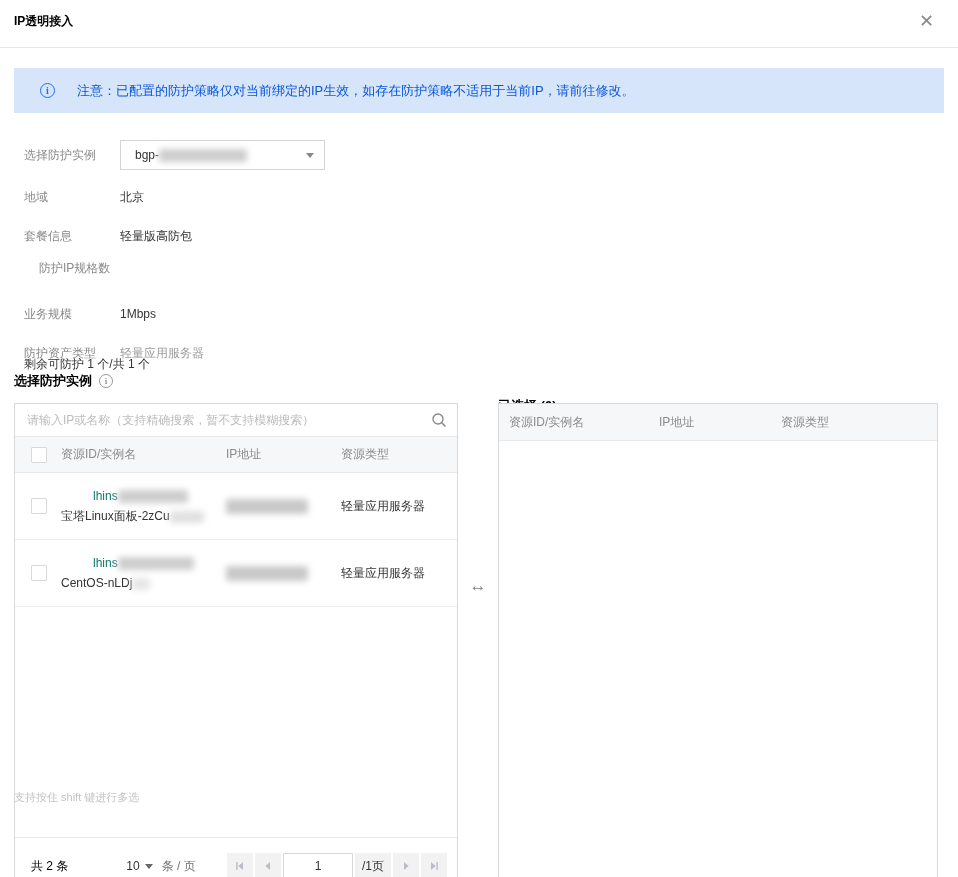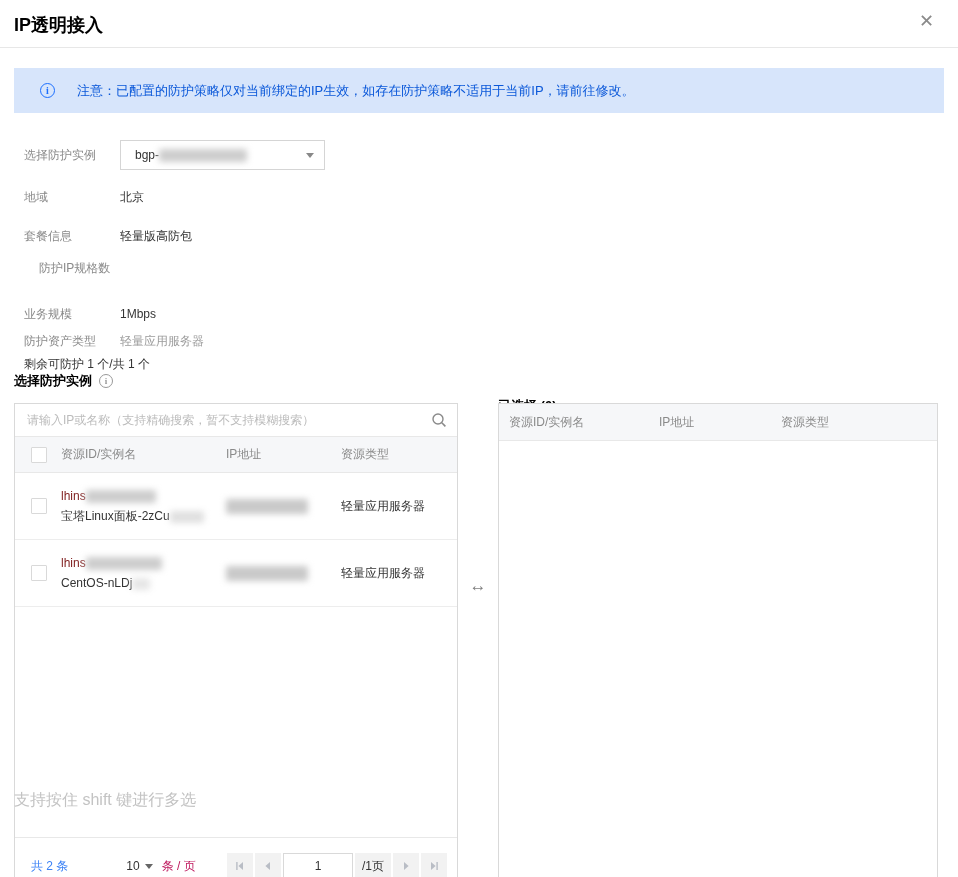--- a/index.html
+++ b/index.html
@@ -1,20 +1,20 @@
 <!DOCTYPE html>
 <html><head>
 <meta charset="utf-8">
 <style>
   * { margin:0; padding:0; box-sizing:border-box; }
   html,body { background:#fff; }
   body { font-family:"Liberation Sans","DejaVu Sans",sans-serif; }
   .dialog { position:relative; width:958px; height:877px; background:#fff; overflow:hidden; }
 
-  .dlg-title { position:absolute; left:14px; top:13px; font-size:18px; font-weight:bold; color:#000; }
+  .dlg-title { position:absolute; left:14px; top:13px; font-size:12px; font-weight:bold; color:#000; }
   .dlg-close { position:absolute; right:24px; top:10px; font-size:18px; color:#8a8a8a; cursor:pointer; line-height:22px; }
   .dlg-divider { position:absolute; left:0; top:47px; width:958px; border-top:1px solid #e7e7e7; }
 
   .banner { position:absolute; left:14px; top:68px; width:930px; height:45px; background:#d7e5fb; display:flex; align-items:center; padding-left:26px; }
   .banner-icon { width:15px; height:15px; border:1px solid #1a6eff; border-radius:50%; color:#1a6eff; font-size:10px; font-weight:bold; font-family:"Liberation Serif","DejaVu Serif",serif; display:flex; align-items:center; justify-content:center; flex:0 0 15px; }
   .banner-text { margin-left:22px; font-size:13px; color:#0b58d9; }
 
   .form-row { position:absolute; left:24px; height:30px; display:flex; align-items:center; font-size:12px; }
   .form-label { width:96px; color:#8a8a8a; flex:0 0 96px; }
   .form-value { color:#333; }
@@ -44,38 +44,38 @@
   .cb-cell { width:46px; flex:0 0 46px; display:flex; align-items:center; padding-left:16px; }
   .checkbox { width:16px; height:16px; border:1px solid #d9d9d9; background:#fff; border-radius:1px; cursor:pointer; }
   .lc1 { width:165px; flex:0 0 165px; }
   .lc2 { width:115px; flex:0 0 115px; }
   .lc3 { flex:1; }
   .rc1 { width:150px; flex:0 0 150px; }
   .rc2 { width:122px; flex:0 0 122px; }
   .rc3 { flex:1; }
 
   .trow { display:flex; align-items:center; height:67px; border-bottom:1px solid #ededed; font-size:12px; cursor:pointer; }
-  .res-id { color:#7f1d1d; line-height:20px; white-space:nowrap; }
+  .res-id { color:#0f766e; line-height:20px; white-space:nowrap;margin-left:32px; }
   .res-name { color:#333; line-height:20px; white-space:nowrap; }
   .res-type { color:#333; }
 
   .pager-bar { position:absolute; left:0; right:0; bottom:0; height:57px; border-top:1px solid #e8e8e8; display:flex; align-items:center; padding:0 10px 0 16px; font-size:12px; }
-  .total-text { color:#3b82f6;text-align:right; }
+  .total-text { color:#000000;text-align:right; }
   .size-group { display:flex; align-items:center; margin-left:58px; cursor:pointer; }
   .size-value { color:#333; }
   .size-caret { width:0; height:0; border-left:4px solid transparent; border-right:4px solid transparent; border-top:5px solid #666; margin-left:5px; }
-  .size-unit { color:#be185d; margin-left:9px; }
+  .size-unit { color:#737373; margin-left:9px; }
   .pager { display:flex; align-items:center; gap:2px; margin-left:auto; }
   .pg-btn { width:26px; height:26px; background:#f2f2f2; display:flex; align-items:center; justify-content:center; cursor:pointer; }
   .pg-input { width:70px; height:26px; border:1px solid #d9d9d9; background:#fff; text-align:center; font-size:12px; color:#333; outline:none; font-family:inherit; }
   .pg-pages { width:36px; height:26px; background:#f2f2f2; display:flex; align-items:center; justify-content:center; color:#333; }
 
   .transfer-arrow { position:absolute; left:466px; top:576px; width:24px; text-align:center; font-size:17px; color:#808080; }
 
-  .footer-hint { position:absolute; left:14px; top:790px; font-size:16px; color:#c3c3c3; }
+  .footer-hint { position:absolute; left:14px; top:790px; font-size:11px; color:#c3c3c3; }
 </style>
 </head>
 <body>
 
 <div class="dialog">
 
   <div class="dlg-title">IP透明接入</div>
   <div class="dlg-close">✕</div>
   <div class="dlg-divider"></div>
 
@@ -106,21 +106,21 @@
   <div class="form-row" style="top:260px;flex-direction:column;">
     <span class="form-label">防护IP规格数</span>
     <span class="form-value">剩余可防护 1 个/共 1 个</span>
   </div>
 
   <div class="form-row" style="top:299px;align-items:center;">
     <span class="form-label">业务规模</span>
     <span class="form-value">1Mbps</span>
   </div>
 
-  <div class="form-row" style="top:326px;">
+  <div class="form-row" style="top:338px;">
     <span class="form-label">防护资产类型</span>
     <span class="form-value muted">轻量应用服务器</span>
   </div>
 
   <div class="section-label" style="left:14px;">
     <span>选择防护实例</span>
     <span class="info-icon">i</span>
   </div>
   <div class="section-label" style="left:498px;margin-top:25px;">
     <span>已选择 (0)</span>

